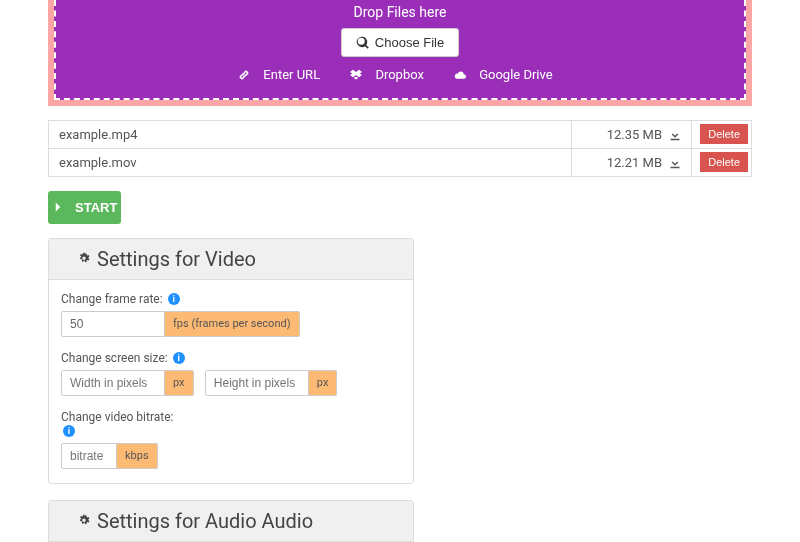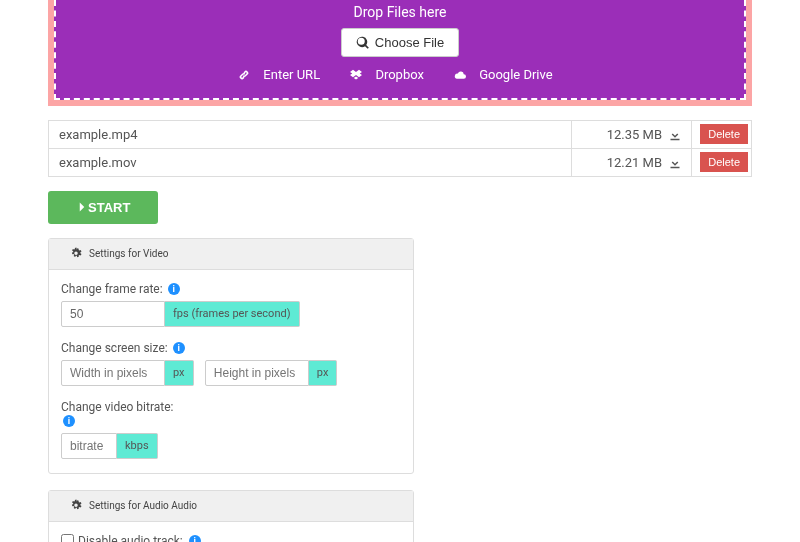--- a/index.html
+++ b/index.html
@@ -32,31 +32,31 @@
     .purple-wrap { background:#fca5a5; padding: 0 6px 6px 6px; }
 
     .file-table { width: 100%; border-collapse: collapse; margin-top: 14px; border:1px solid #ddd;}
     .file-table td { border: 1px solid #ddd; padding: 6px 10px; font-size: 13px; color:#555;}
     .file-name {  }
     .file-size { text-align: right; width: 120px; }
     .file-size .dl { margin-left:4px; font-size:12px;}
     .file-actions { width: 60px; text-align: right; padding:3px !important;}
     .btn-delete { background: #d9534f; color: #fff; border: none; padding: 4px 8px; font-size: 11px; border-radius: 0; }
 
-    .btn-start { background: #5cb85c; color: #fff; border: none; padding: 9px 28px; font-size: 13px; font-weight: bold; border-radius: 3px; margin: 14px 0; display: inline-flex; align-items: center; gap: 0;}
+    .btn-start { background: #5cb85c; color: #fff; border: none; padding: 9px 4px; font-size: 13px; font-weight: bold; border-radius: 3px; margin: 14px 0; display: inline-flex; align-items: center; gap: 11px;}
 
     .panel { border: 1px solid #ddd; border-radius: 3px; margin-bottom: 16px; width: 366px; }
-    .panel-heading { background: #f0f0f0; border-bottom: 1px solid #ddd; padding: 8px 20px; font-size: 10px; color: #444; display:flex; align-items:center; gap:6px;}
+    .panel-heading { background: #f0f0f0; border-bottom: 1px solid #ddd; padding: 8px 28px; font-size: 20px; color: #444; display:flex; align-items:center; gap:6px;}
     .panel-body { padding: 12px; }
     .form-label { font-size: 12px; color: #555; margin-bottom: 5px; display: block; }
     .info-icon { display:inline-flex; width:12px; height:12px; background:#1e90ff; color:#fff; border-radius:50%; font-size:9px; align-items:center; justify-content:center; font-weight:bold; font-style:normal; margin-left:2px; vertical-align:middle;}
 
     .input-group { display: inline-flex; margin-bottom: 14px; margin-right:8px;}
     .input-group input { border: 1px solid #ccc; padding: 5px 8px; font-size: 12px; width: 104px; color:#666; border-radius: 2px 0 0 2px; }
-    .input-group .addon { border: 1px solid #ccc; border-left: none; background: #5eead4; padding: 5px 8px; font-size: 11px; color: #555; border-radius: 0 2px 2px 0; display:flex; align-items:center;}
+    .input-group .addon { border: 1px solid #ccc; border-left: none; background: #fdba74; padding: 5px 8px; font-size: 11px; color: #555; border-radius: 0 2px 2px 0; display:flex; align-items:center;}
 
     .checkbox-row { font-size: 12px; color:#555; display:flex; align-items:center; gap:4px;}
     .checkbox-row input { margin:0; }
 
     svg.ico { width:12px; height:12px; fill:currentColor; vertical-align:middle;}
     svg.ico14 { width:14px; height:14px; fill:currentColor;}
   </style>
 </head>
 <body>
 

